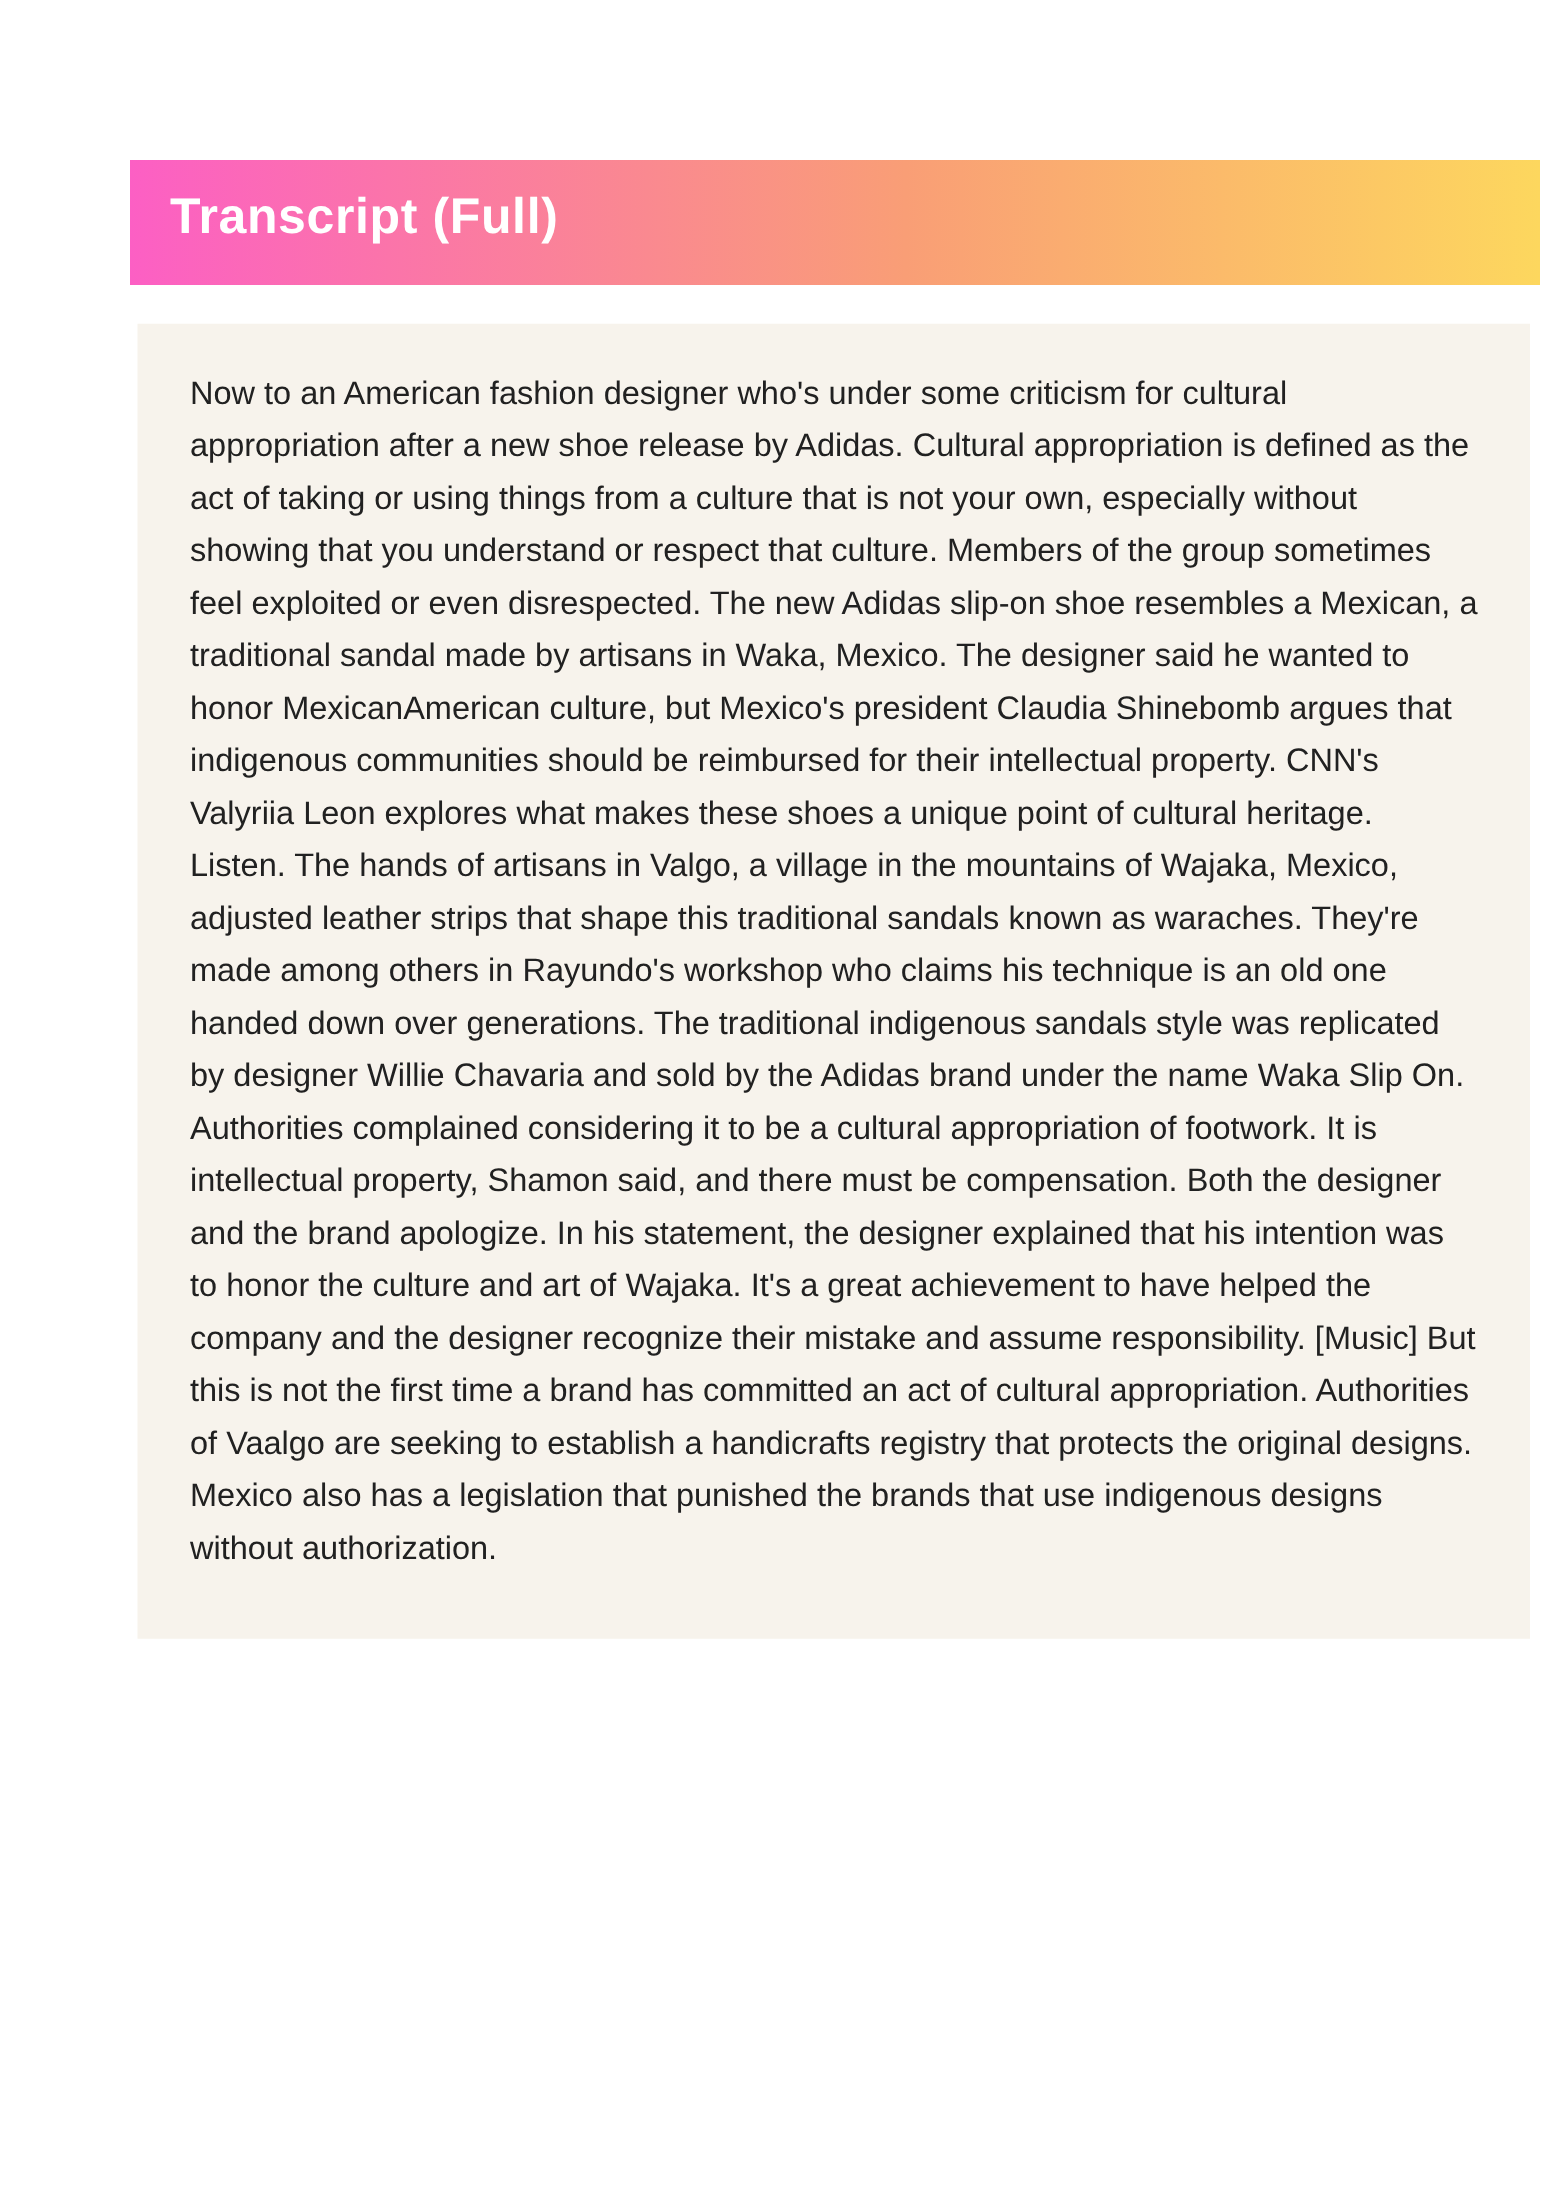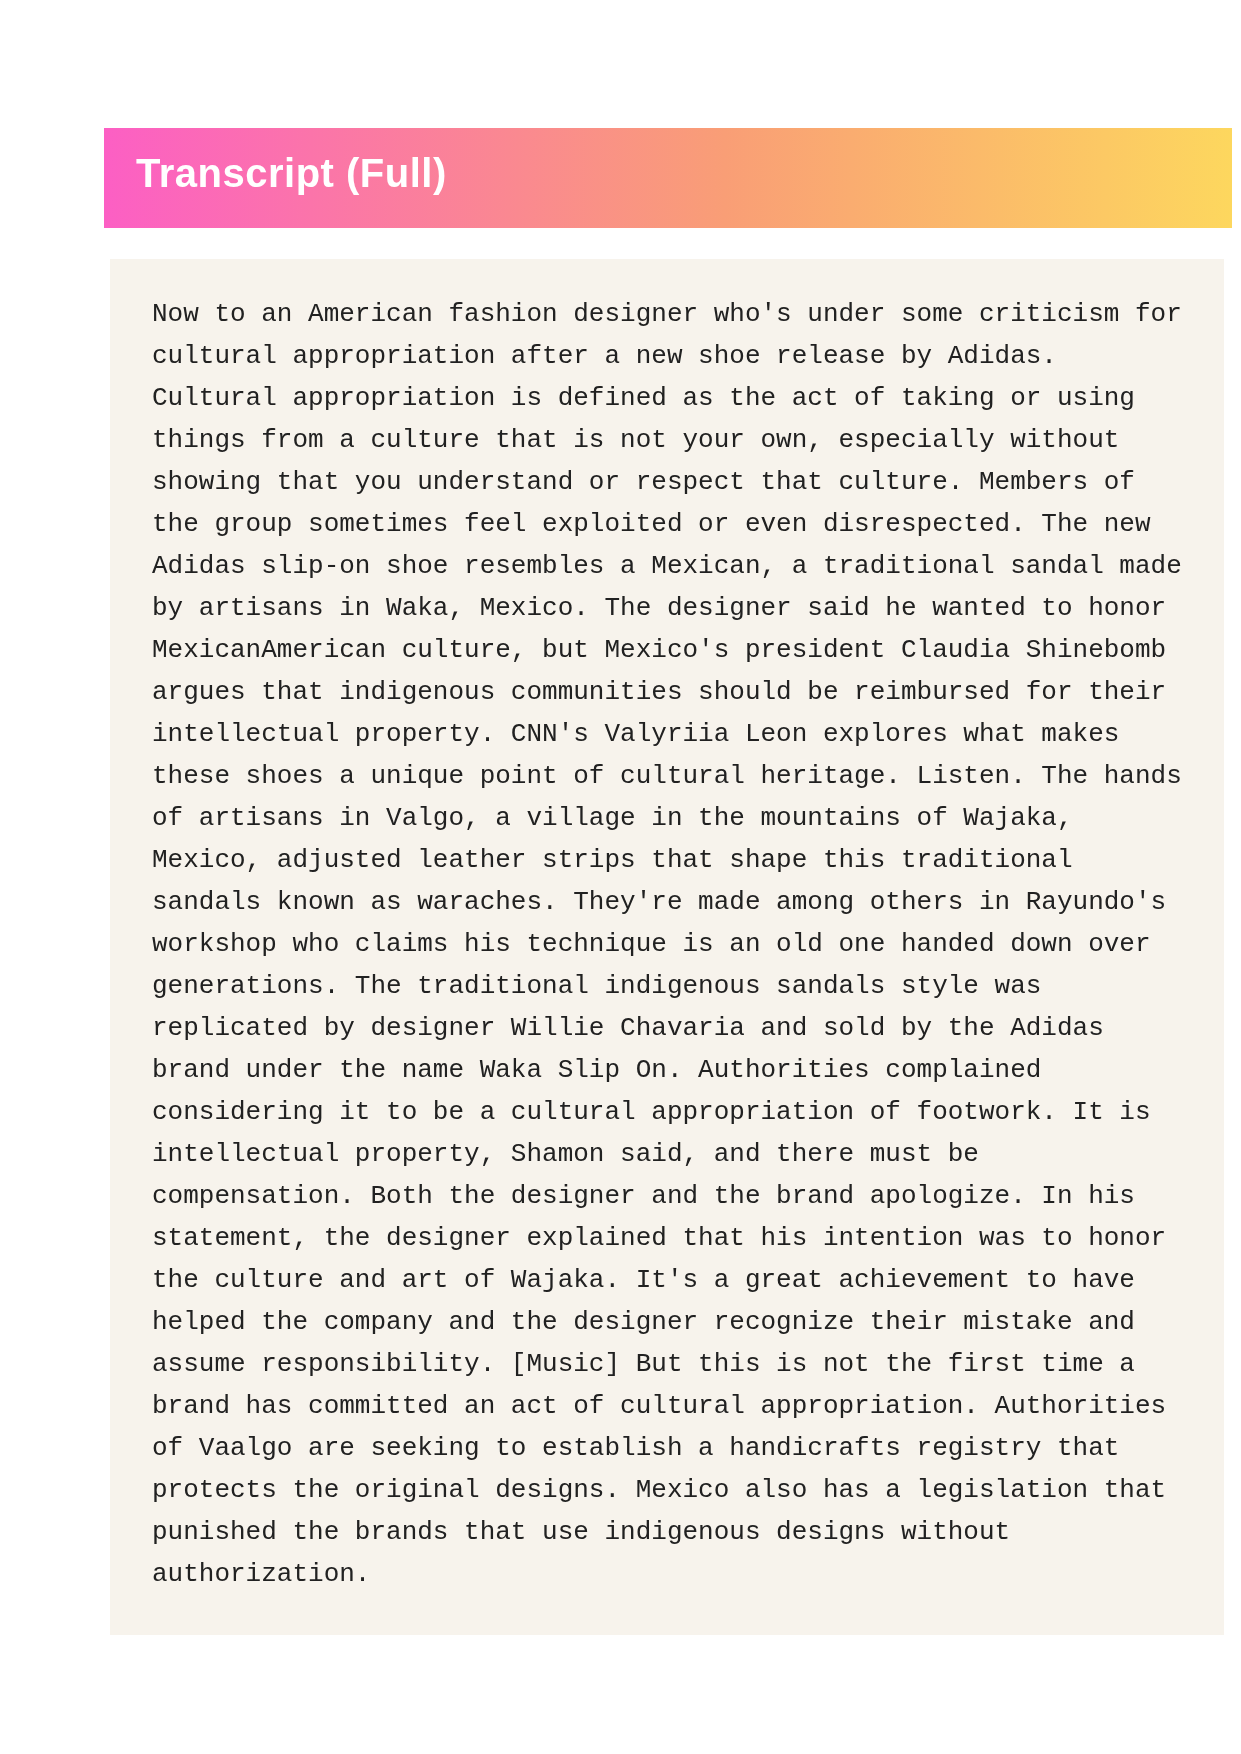--- a/index.html
+++ b/index.html
@@ -41,21 +41,20 @@
     font-family: "Liberation Sans", "DejaVu Sans", sans-serif;
   }
   .transcript-panel {
     position: absolute;
     left: 62px;
     top: 211px;
     width: 1114px;
     min-height: 1052px;
     background: var(--panel-bg);
     padding: 18px 26px 24px 26px;
-    font-family: Liberation Mono, monospace;
   }
   .transcript-text {
     color: var(--body-color);
     font-size: 26px;
     line-height: 42px;
     font-weight: 400;
   }
 </style>
 </head>
 <body>

